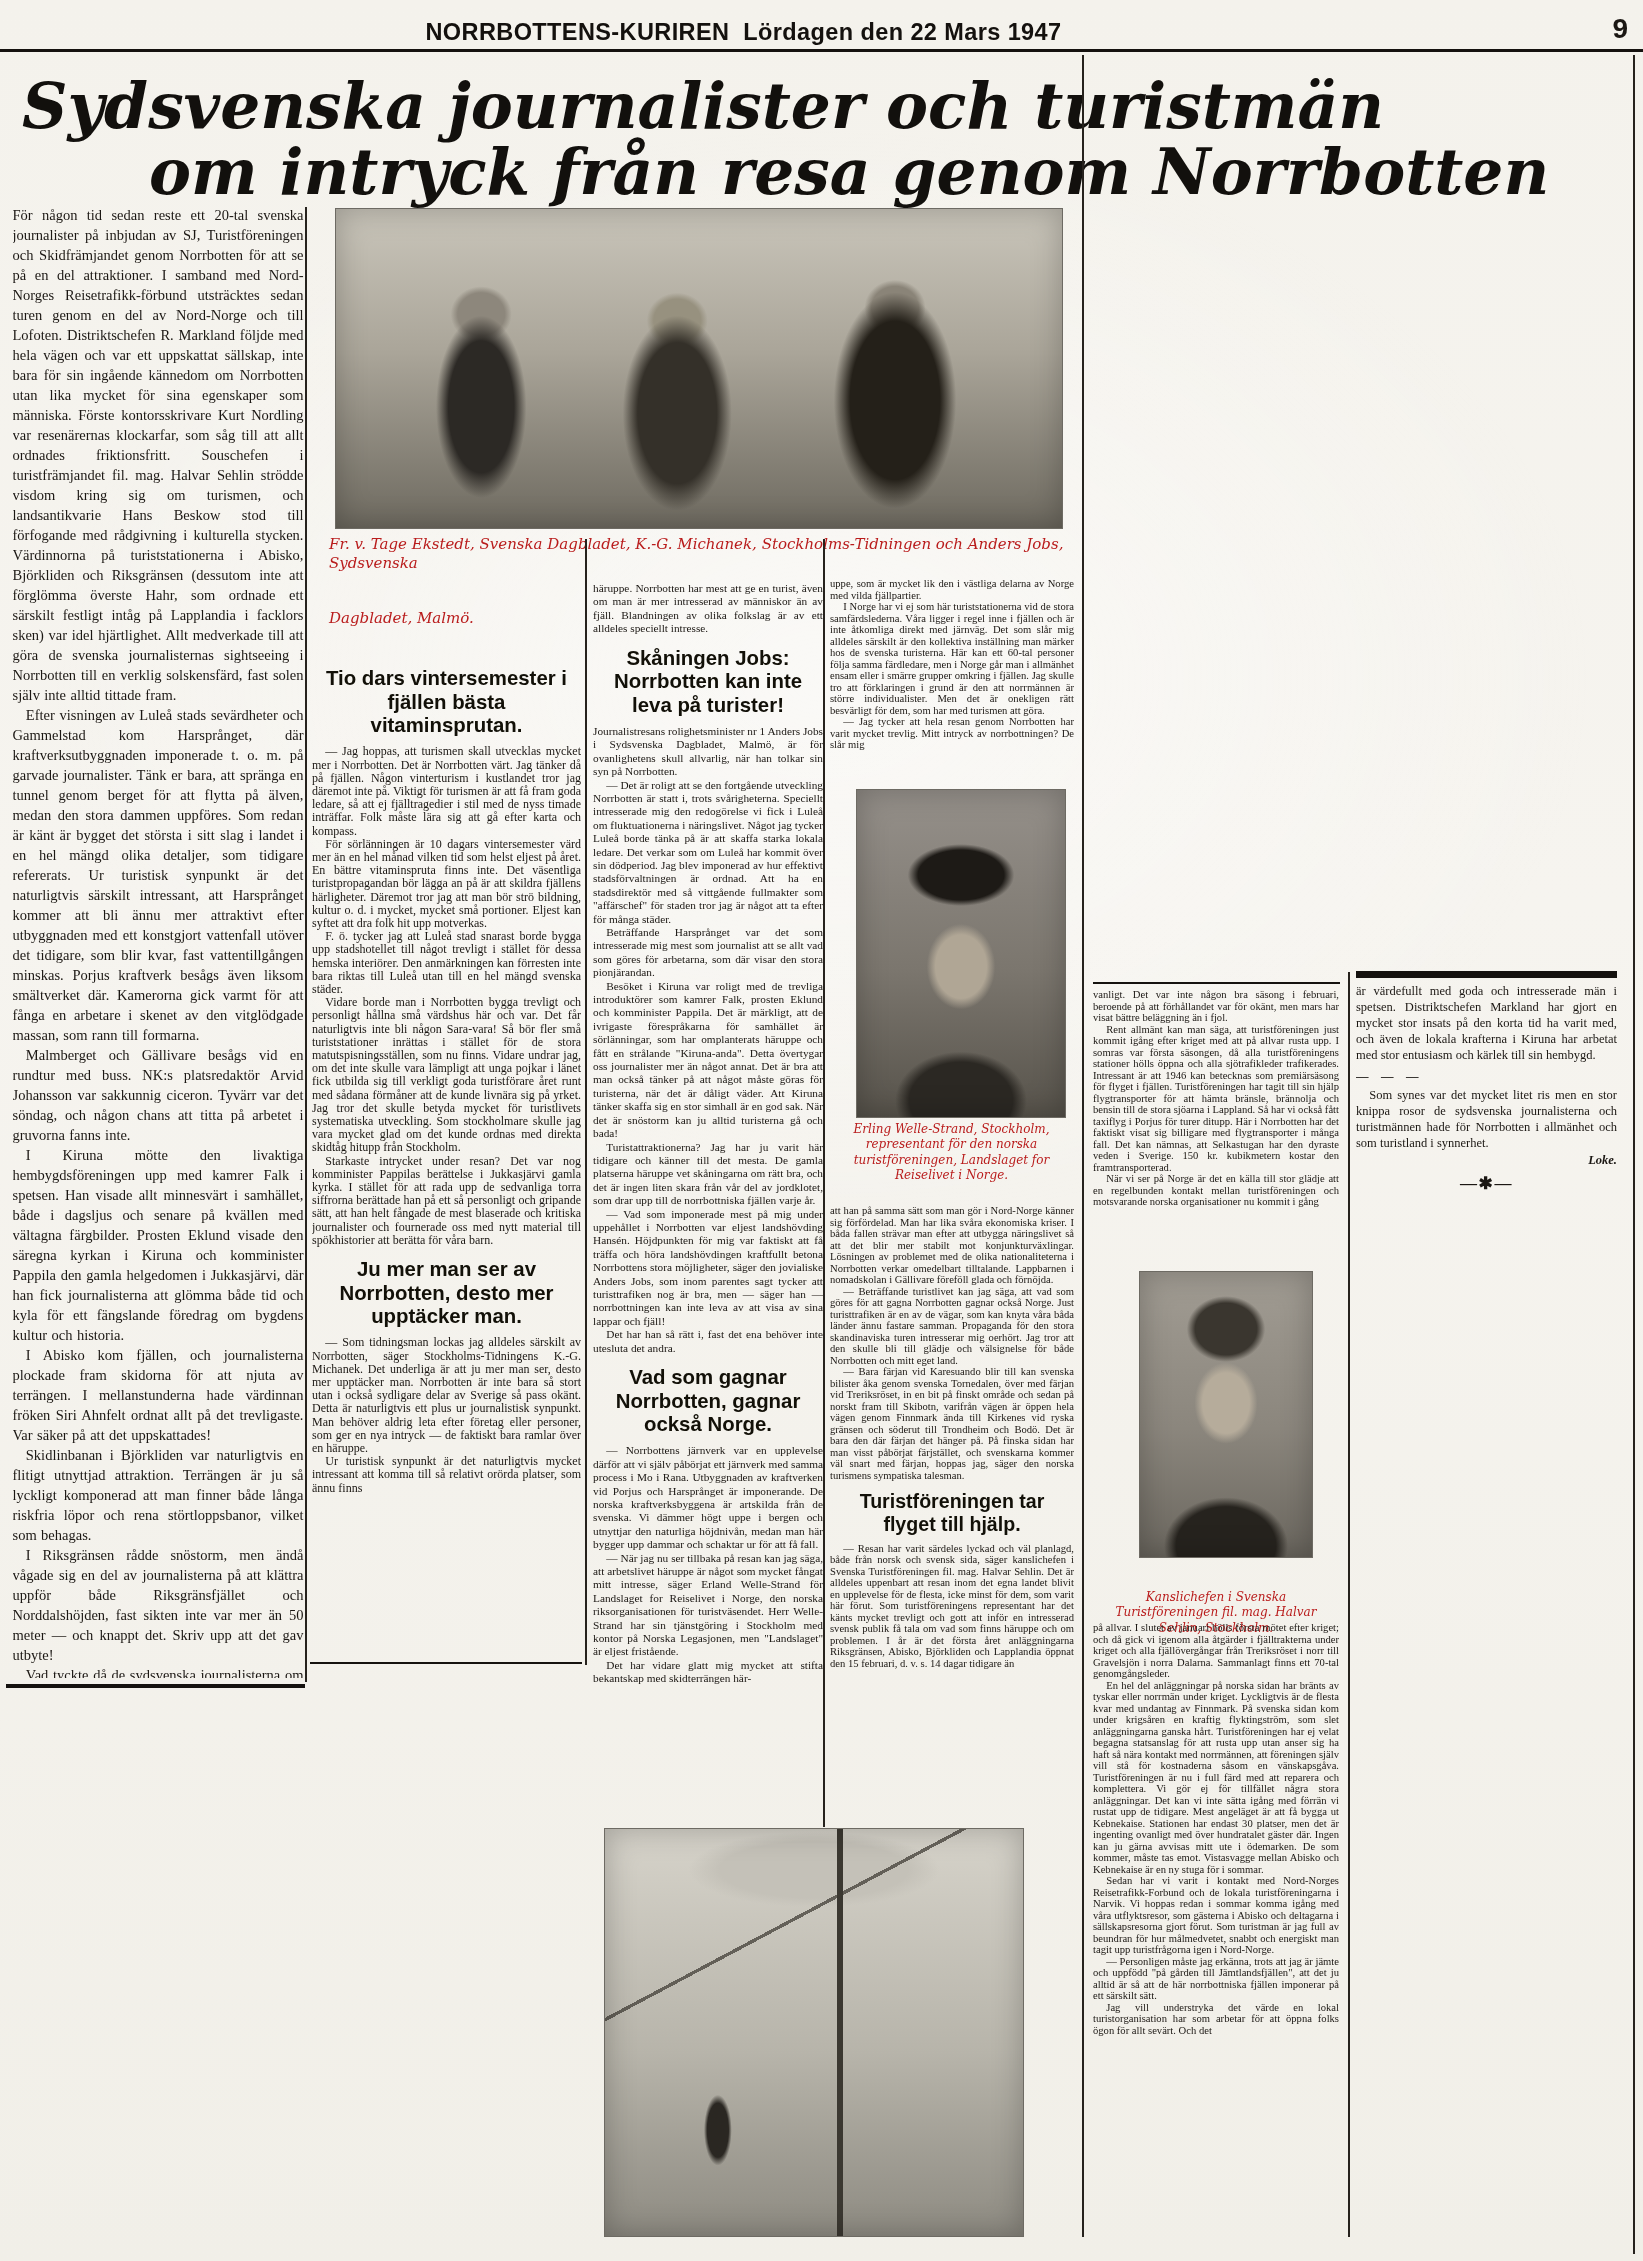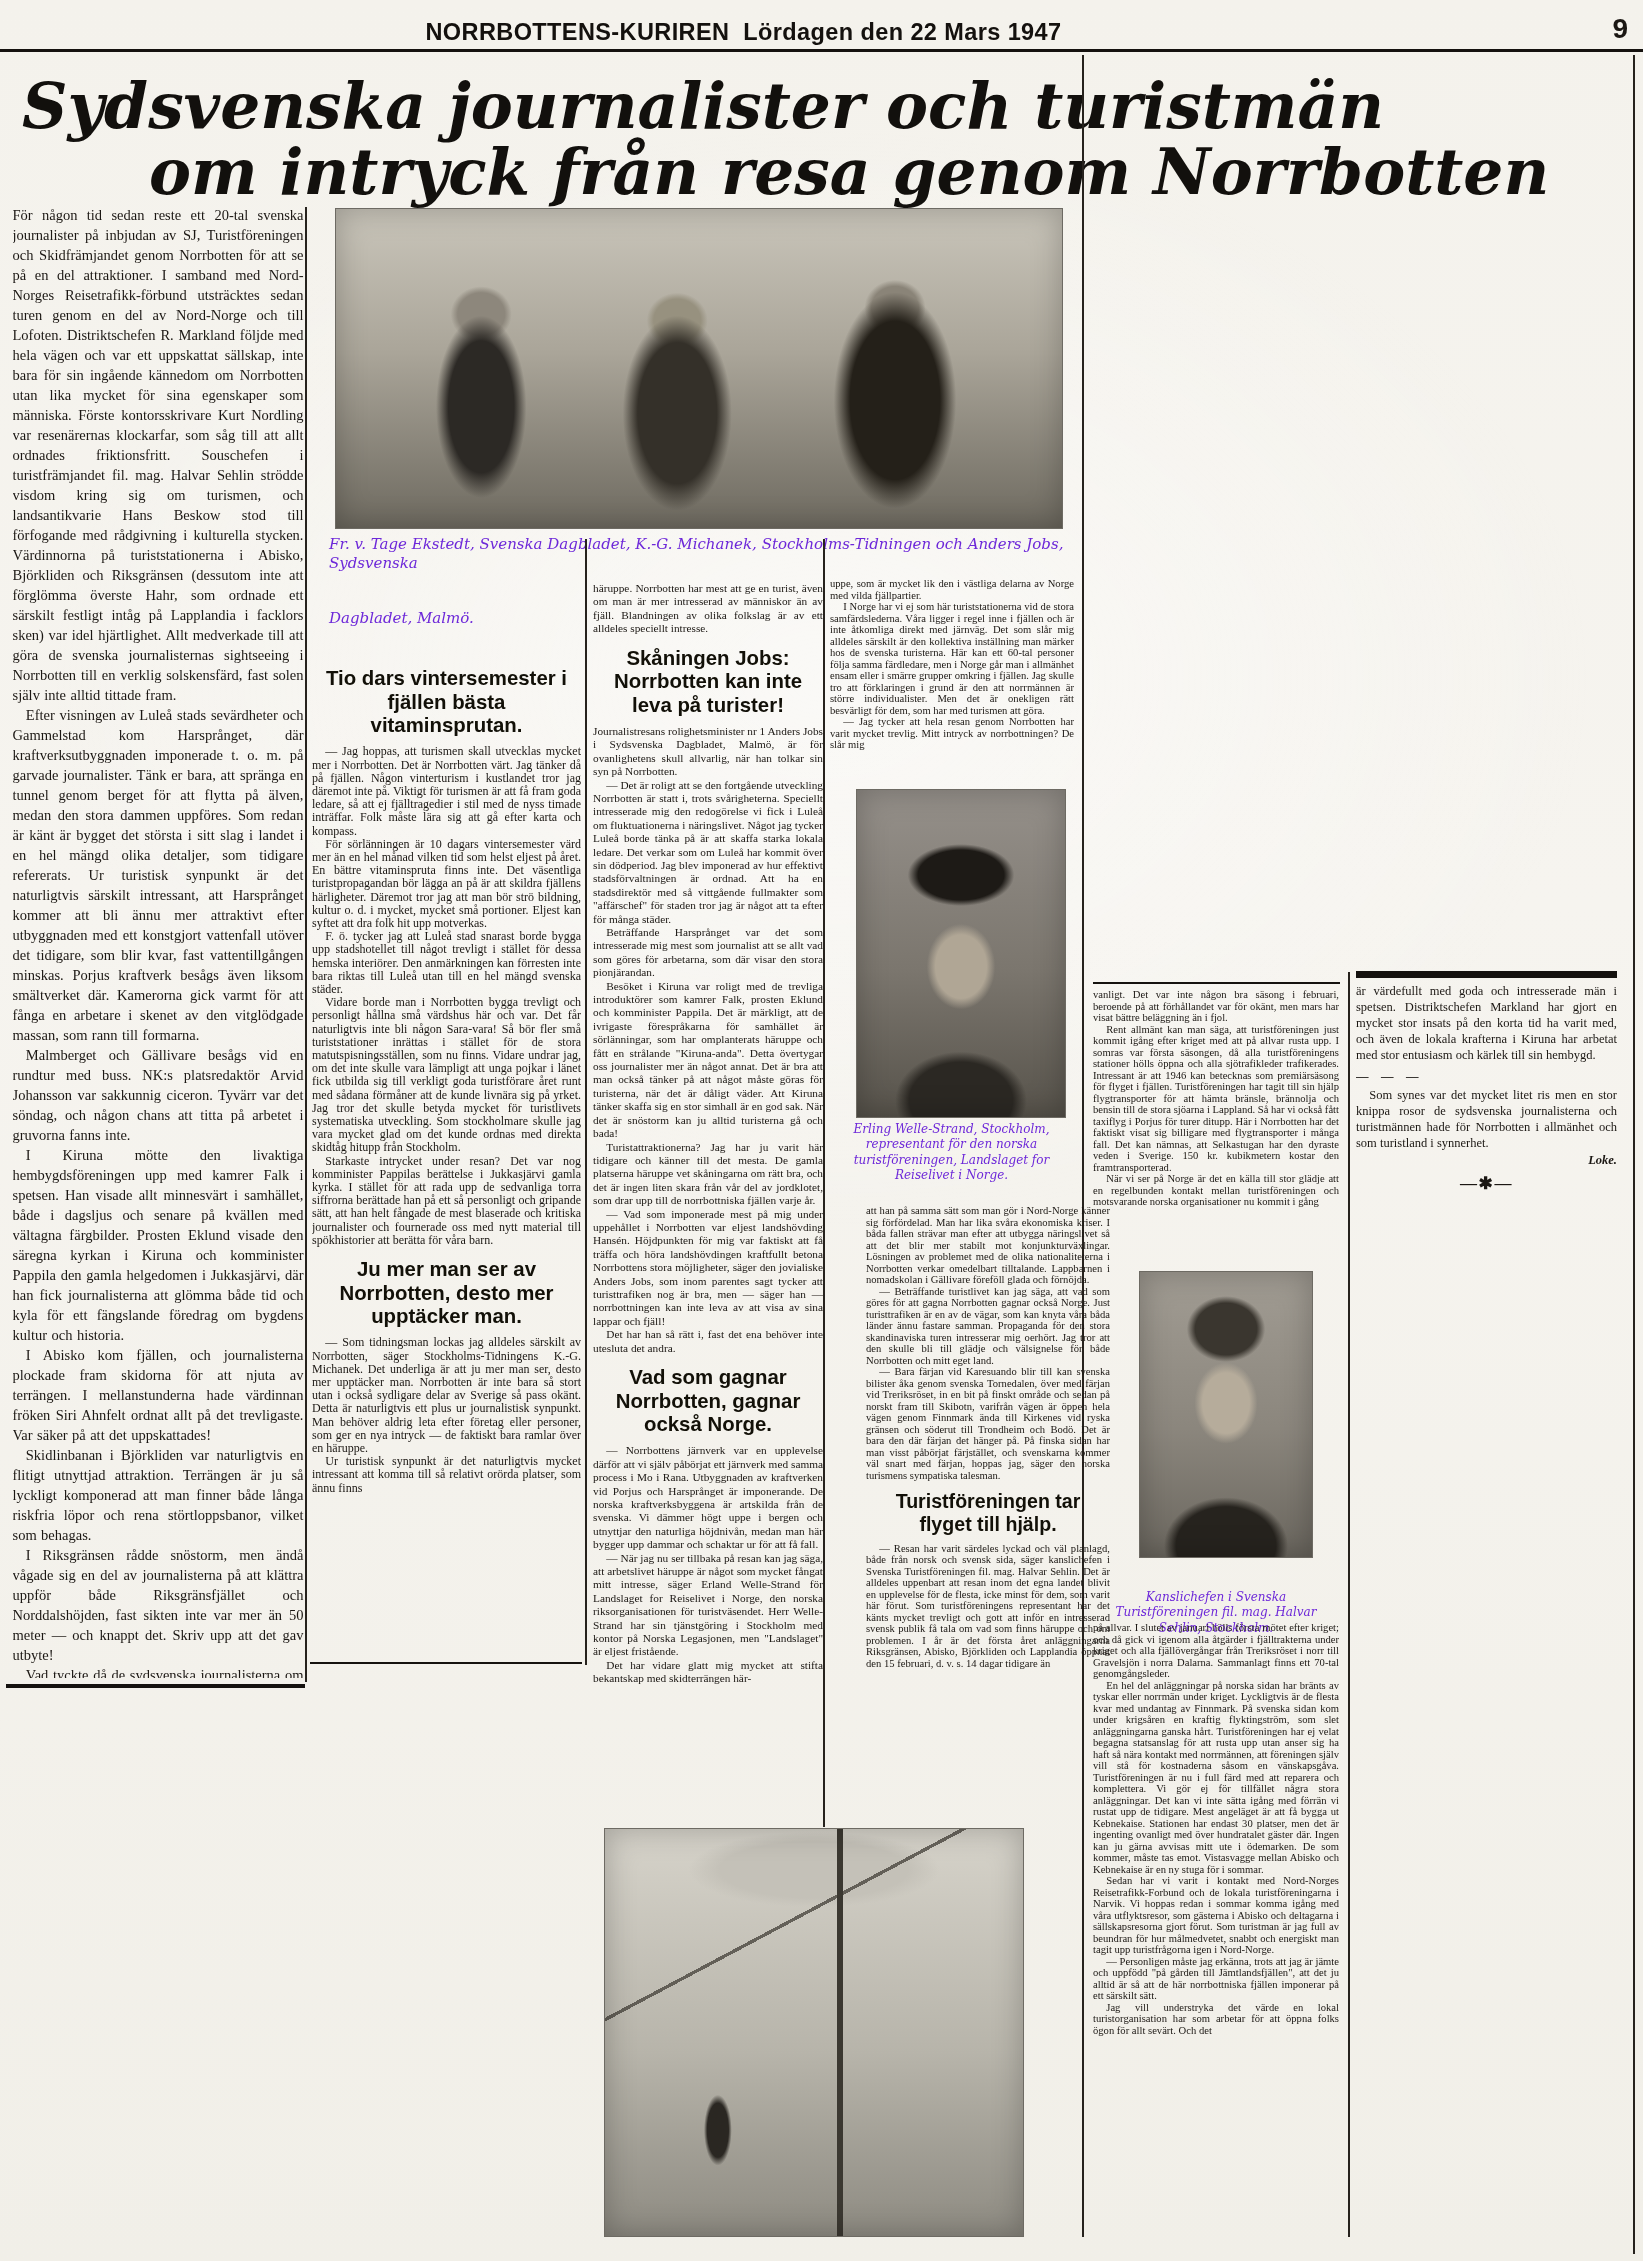--- a/index.html
+++ b/index.html
@@ -47,21 +47,21 @@
       radial-gradient(86px 67px at 50% 96%, #26231e 0 58%, rgba(0,0,0,0) 72%),
       linear-gradient(180deg,#a19c93 0%,#8b867d 55%,#6b675f 100%);}
   .photo-bottom{
     background:
       linear-gradient(90deg, rgba(0,0,0,0) 0 55.6%, #3b3831 55.6% 57%, rgba(0,0,0,0) 57%),
       linear-gradient(152deg, rgba(0,0,0,0) 0 30%, rgba(58,54,47,.7) 30% 30.6%, rgba(0,0,0,0) 30.6%),
       radial-gradient(20.4px 52px at 27% 74%, #2a2722 0 52%, rgba(0,0,0,0) 68%),
       radial-gradient(157px 47px at 50% 10%, #c4c1b8 0 60%, rgba(0,0,0,0) 80%),
       linear-gradient(180deg,#d6d3ca 0%,#b7b4aa 55%,#8e8b82 100%);}
   
-  .caption{font-family:"DejaVu Serif",serif;font-style:italic;font-size:15px;line-height:19px;color:#6d28d9;}
+  .caption{font-family:"DejaVu Serif",serif;font-style:italic;font-size:15px;line-height:19px;color:#b91c1c;}
   .caption-small{font-size:12px;line-height:15.3px;text-align:center;}
   .center{margin-top:36px;}
   
   .col{overflow:hidden;text-align:justify;}
   .para{margin:0;text-indent:13.3px;text-align:justify;}
   .noindent{text-indent:0;}
   .col1{font-size:14.5px;line-height:20px;word-spacing:0.8px;}
   .col2{font-size:12px;line-height:13.2px;}
   .col2 .lg{font-size:13.3px;line-height:17px;}
   .col3{font-size:11.3px;line-height:13.4px;}
@@ -143,21 +143,21 @@
   </div>
 <div class="abs col col4" style="left:830px;top:578px;width:244px;height:202px;">
     <p class="para noindent">uppe, som är mycket lik den i västliga delarna av Norge med vilda fjällpartier.</p>
     <p class="para">I Norge har vi ej som här turiststationerna vid de stora samfärdslederna. Våra ligger i regel inne i fjällen och är inte åtkomliga direkt med järnväg. Det som slår mig alldeles särskilt är den kollektiva inställning man märker hos de svenska turisterna. Här kan ett 60-tal personer följa samma färdledare, men i Norge går man i allmänhet ensam eller i smärre grupper omkring i fjällen. Jag skulle tro att förklaringen i grund är den att norrmännen är större individualister. Men det är onekligen rätt besvärligt för dem, som har med turismen att göra.</p>
     <p class="para">— Jag tycker att hela resan genom Norrbotten har varit mycket trevlig. Mitt intryck av norrbottningen? De slår mig</p>
   </div>
 
 <div class="abs photo photo-hat" style="left:856px;top:789px;width:208px;height:327px;"></div>
 <div class="abs caption caption-small" style="left:828px;top:1122px;width:247px;">Erling Welle-Strand, Stockholm, representant för den norska turistföreningen, Landslaget for Reiselivet i Norge.</div>
 
-<div class="abs col col4" style="left:830px;top:1205px;width:244px;height:620px;margin-left:36px;">
+<div class="abs col col4" style="left:830px;top:1205px;width:244px;height:620px;">
     <p class="para noindent">att han på samma sätt som man gör i Nord-Norge känner sig förfördelad. Man har lika svåra ekonomiska kriser. I båda fallen strävar man efter att utbygga näringslivet så att det blir mer stabilt mot konjunkturväxlingar. Lösningen av problemet med de olika nationaliteterna i Norrbotten verkar omedelbart tilltalande. Lappbarnen i nomadskolan i Gällivare föreföll glada och förnöjda.</p>
     <p class="para">— Beträffande turistlivet kan jag säga, att vad som göres för att gagna Norrbotten gagnar också Norge. Just turisttrafiken är en av de vägar, som kan knyta våra båda länder ännu fastare samman. Propaganda för den stora skandinaviska turen intresserar mig oerhört. Jag tror att den skulle bli till glädje och välsignelse för både Norrbotten och mitt eget land.</p>
     <p class="para">— Bara färjan vid Karesuando blir till kan svenska bilister åka genom svenska Tornedalen, över med färjan vid Treriksröset, in en bit på finskt område och sedan på norskt fram till Skibotn, varifrån vägen är öppen hela vägen genom Finnmark ända till Kirkenes vid ryska gränsen och söderut till Trondheim och Bodö. Det är bara den där färjan det hänger på. På finska sidan har man visst påbörjat färjstället, och svenskarna kommer väl snart med färjan, hoppas jag, säger den norska turismens sympatiska talesman.</p>
     <h3 class="subhead">Turistföreningen tar flyget till hjälp.</h3>
     <p class="para">— Resan har varit särdeles lyckad och väl planlagd, både från norsk och svensk sida, säger kanslichefen i Svenska Turistföreningen fil. mag. Halvar Sehlin. Det är alldeles uppenbart att resan inom det egna landet blivit en upplevelse för de flesta, icke minst för dem, som varit här förut. Som turistföreningens representant har det känts mycket trevligt och gott att inför en intresserad svensk publik få tala om vad som finns häruppe och om problemen. I år är det första året anläggningarna Riksgränsen, Abisko, Björkliden och Lapplandia öppnat den 15 februari, d. v. s. 14 dagar tidigare än</p>
   </div>
 <div class="abs col col5" style="left:1093px;top:989px;width:246px;height:279px;">
     <p class="para noindent">vanligt. Det var inte någon bra säsong i februari, beroende på att förhållandet var för okänt, men mars har visat bättre beläggning än i fjol.</p>
     <p class="para">Rent allmänt kan man säga, att turistföreningen just kommit igång efter kriget med att på allvar rusta upp. I somras var första säsongen, då alla turistföreningens stationer hölls öppna och alla sjötrafikleder trafikerades. Intressant är att 1946 kan betecknas som premiärsäsong för flyget i fjällen. Turistföreningen har tagit till sin hjälp flygtransporter för att hämta bränsle, brännolja och bensin till de stora sjöarna i Lappland. Så har vi också fått taxiflyg i Porjus för turer ditupp. Här i Norrbotten har det faktiskt visat sig billigare med flygtransporter i många fall. Det kan nämnas, att Selkastugan har den dyraste veden i Sverige. 150 kr. kubikmetern kostar den framtransporterad.</p>
     <p class="para">När vi ser på Norge är det en källa till stor glädje att en regelbunden kontakt mellan turistföreningen och motsvarande norska organisationer nu kommit i gång</p>

